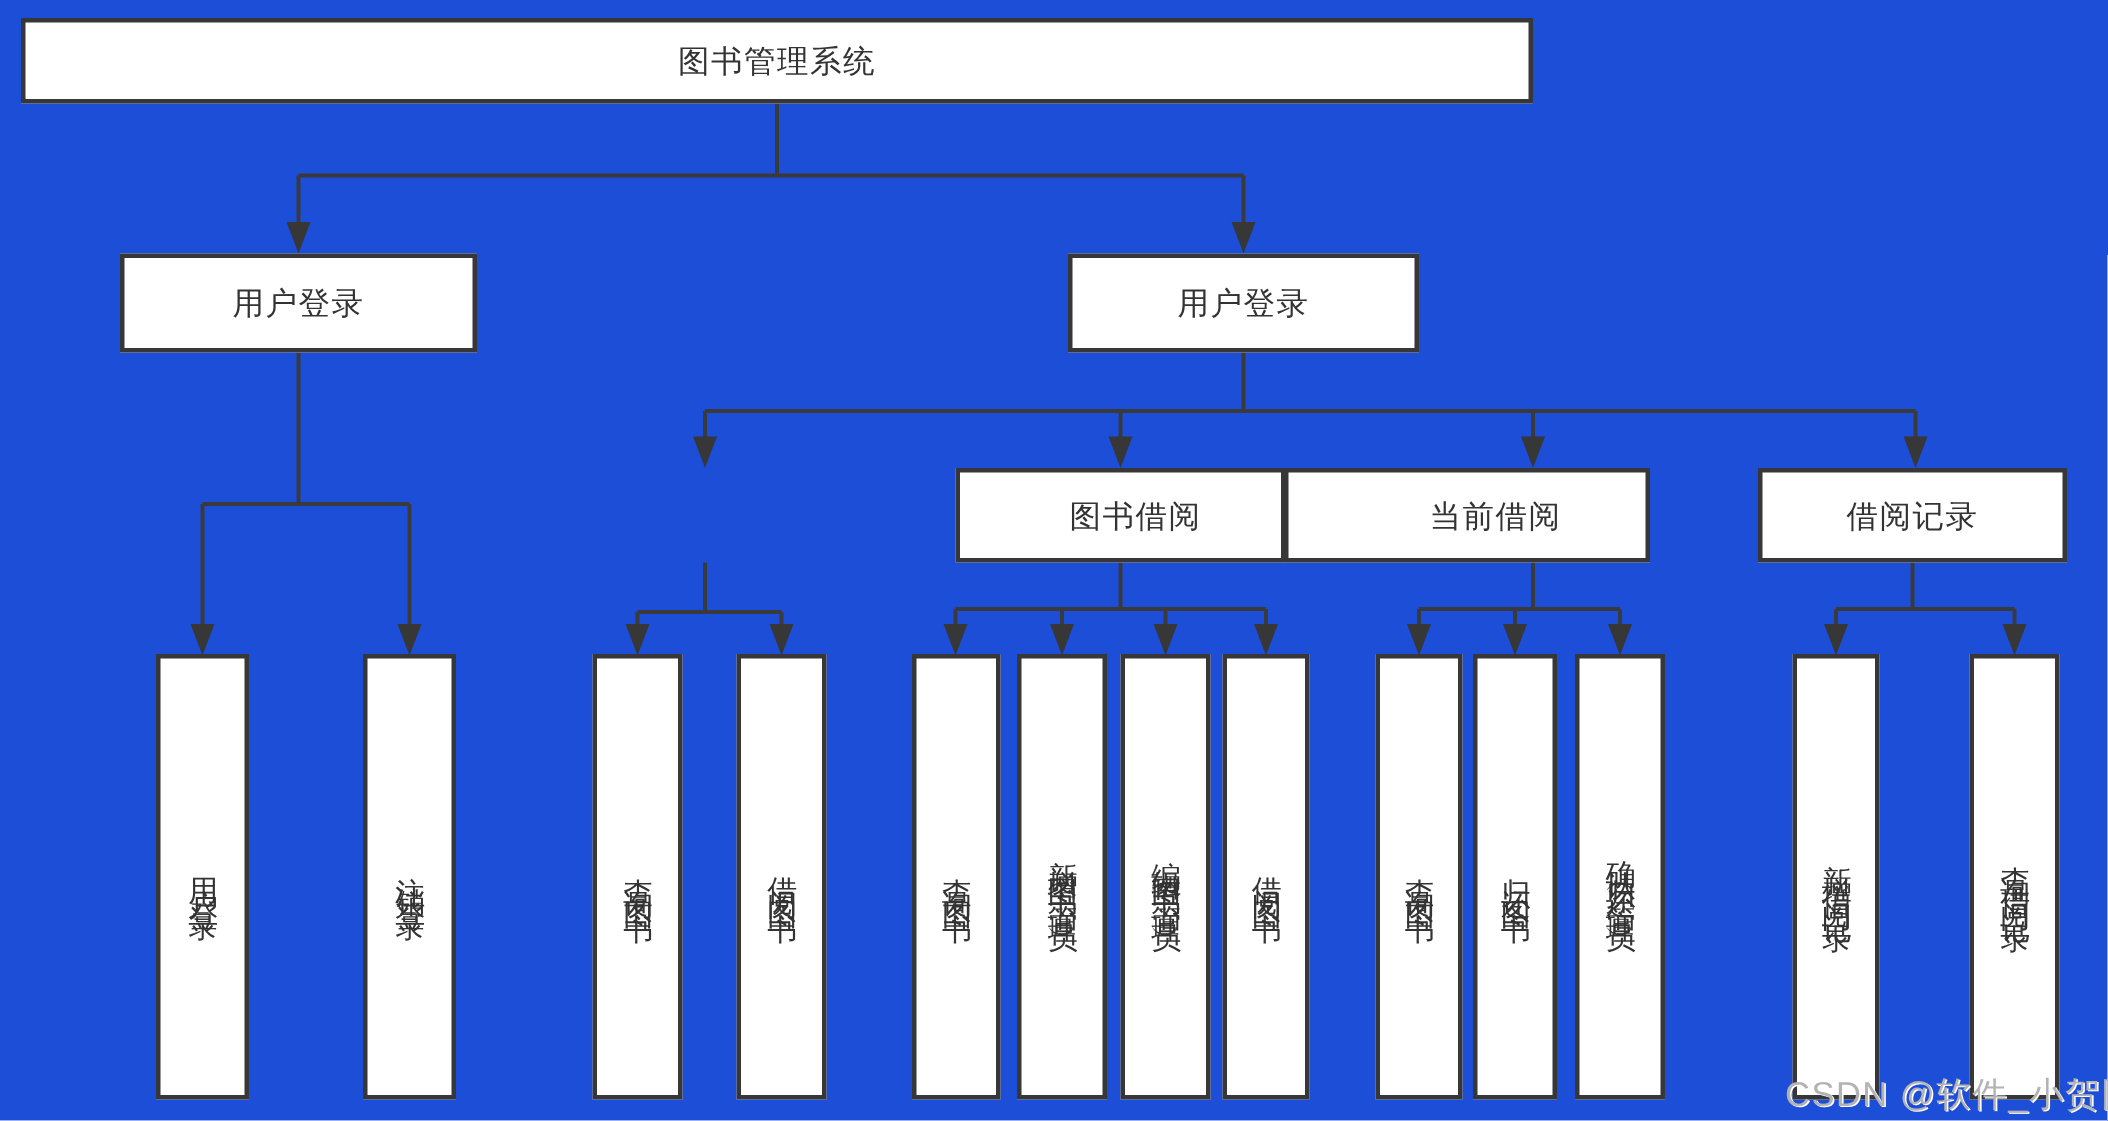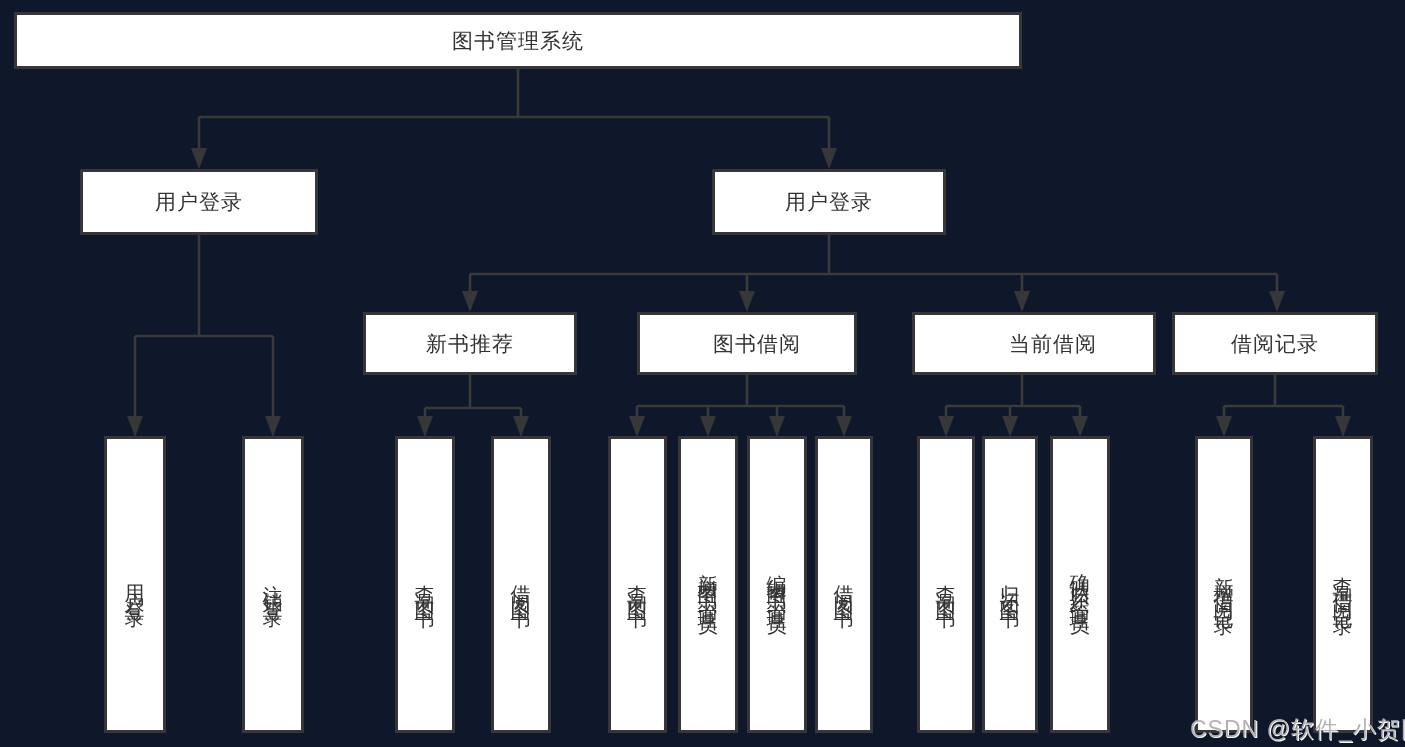--- a/index.html
+++ b/index.html
@@ -1,20 +1,20 @@
 <!DOCTYPE html>
 <html><head>
 <meta charset="utf-8">
 <style>
   html, body { margin: 0; padding: 0; background: #ffffff; }
   .canvas {
     position: relative;
     width: 1405px;
     height: 747px;
-    background: #0f172a;
+    background: #1d4ed8;
     font-family: "Liberation Sans", sans-serif;
     overflow: hidden;
   }
   .wires { position: absolute; left: 0; top: 0; }
   .wires path.ln { stroke: #3a3a3a; stroke-width: 2.6; fill: none; }
   .box {
     position: absolute;
     box-sizing: border-box;
     background: #ffffff;
     border: 3px solid #373737;
@@ -33,21 +33,21 @@
     line-height: 1;
   }
   
   #b-root      { left: 14px;   top: 12px;  width: 1008px; height: 57px; }
   
   #b-login     { left: 80px;   top: 169px; width: 238px;  height: 66px; }
   #b-mgmt      { left: 712px;  top: 169px; width: 234px;  height: 66px; }
   
   #b-recommend { left: 363px;  top: 312px; width: 214px;  height: 63px; }
   #b-borrow    { left: 637px;  top: 312px; width: 220px;  height: 63px; padding-left: 20px; }
-  #b-current   { left: 912px;  top: 312px; width: 244px;  height: 63px; padding-left: 38px; }
+  #b-current   { left: 856px;  top: 312px; width: 244px;  height: 63px; padding-left: 38px; }
   #b-records   { left: 1172px; top: 312px; width: 206px;  height: 63px; }
   
   .leaf { top: 436px; height: 297px; }
   #b-l1  { left: 104px;  width: 62px; }
   #b-l2  { left: 242px;  width: 62px; }
   #b-l3  { left: 395px;  width: 60px; }
   #b-l4  { left: 491px;  width: 60px; }
   #b-l5  { left: 608px;  width: 59px; }
   #b-l6  { left: 678px;  width: 60px; letter-spacing: 6px; }
   #b-l7  { left: 747px;  width: 60px; letter-spacing: 6px; }
@@ -104,21 +104,20 @@
     <use href="#ah" x="1080" y="437"></use>
     <use href="#ah" x="1224" y="437"></use>
     <use href="#ah" x="1343" y="437"></use>
   </svg>
 
   <div class="box h" id="b-root">图书管理系统</div>
 
   <div class="box h" id="b-login">用户登录</div>
   <div class="box h" id="b-mgmt">用户登录</div>
 
-  <div class="box h" id="b-recommend">新书推荐</div>
   <div class="box h" id="b-borrow">图书借阅</div>
   <div class="box h" id="b-current">当前借阅</div>
   <div class="box h" id="b-records">借阅记录</div>
 
   <div class="box v leaf" id="b-l1">用户登录</div>
   <div class="box v leaf" id="b-l2">注销登录</div>
   <div class="box v leaf" id="b-l3">查询图书</div>
   <div class="box v leaf" id="b-l4">借阅图书</div>
   <div class="box v leaf" id="b-l5">查询图书</div>
   <div class="box v leaf" id="b-l6">新增图书（管理员）</div>

